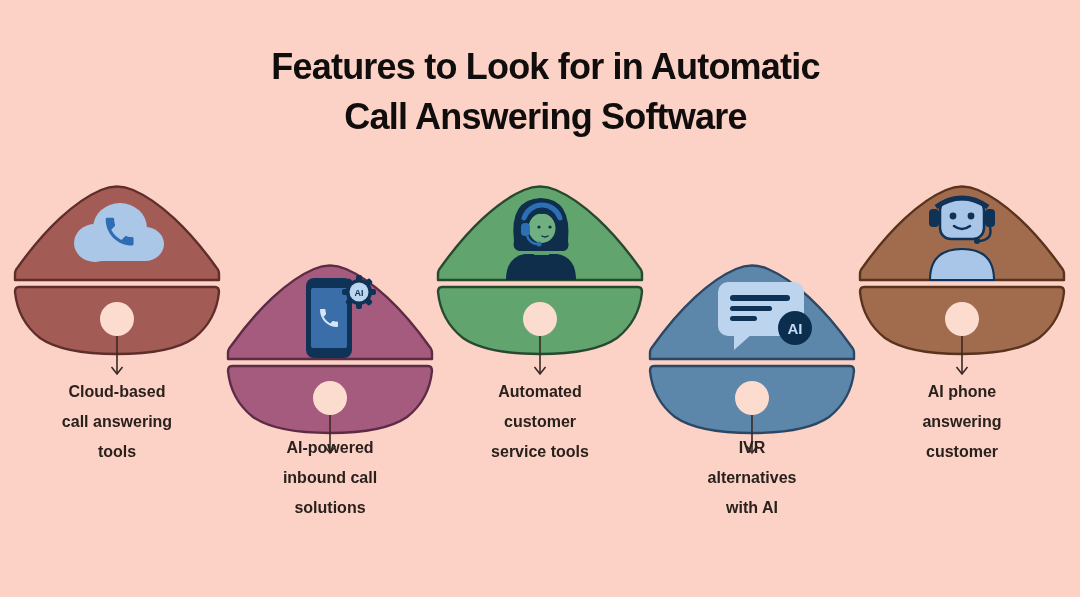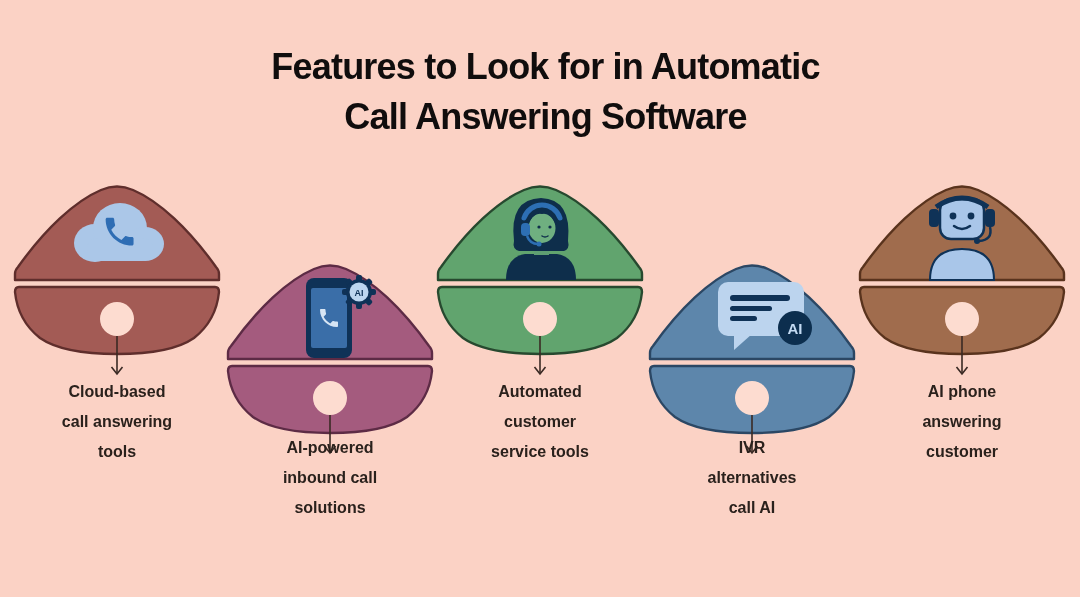--- a/index.html
+++ b/index.html
@@ -152,21 +152,21 @@
     </g>
     <circle cx="110" cy="136" r="17" fill="#FDDCD0"></circle>
     <g fill="none" stroke-width="1.6" stroke="#3A2A24">
       <line x1="110" y1="153" x2="110" y2="190"></line>
       <path d="M 104.5 184 L 110 191 L 115.5 184"></path>
     </g>
   </svg>
 </div>
 <div class="label down-label" style="left:637px">IVR
 alternatives
-call AI</div>
+with AI</div>
 
 <div class="card up" style="left:852px">
   <svg width="220" height="200" viewBox="0 0 220 200">
     <path class="mound" d="M 8 97 L 8 91 Q 8 87 11 84 C 38 46 68 18 94 7 Q 110 0 126 7 C 152 18 182 46 209 84 Q 212 87 212 91 L 212 97 Z" fill="#A06C4D" stroke="#59331D"></path>
     <path class="mound" d="M 12 104 L 208 104 Q 212 104 212 109 C 210 129 201 144 187 155 Q 164 171 110 171 Q 56 171 33 155 C 19 144 10 129 8 109 Q 8 104 12 104 Z" fill="#A06C4D" stroke="#59331D"></path>
     <g>
       <path d="M 78 97 Q 78 66 110 66 Q 142 66 142 97 Z" fill="#A9C6E9" stroke="#0F3257" stroke-width="2"></path>
       <rect x="88" y="16" width="44" height="40" rx="11" fill="#A9C6E9" stroke="#0F3257" stroke-width="2.5"></rect>
       <path d="M 84 24 Q 110 6 136 24" stroke="#0F3257" stroke-width="5" fill="none"></path>
       <rect x="77" y="26" width="10" height="18" rx="4" fill="#0F3257"></rect>

